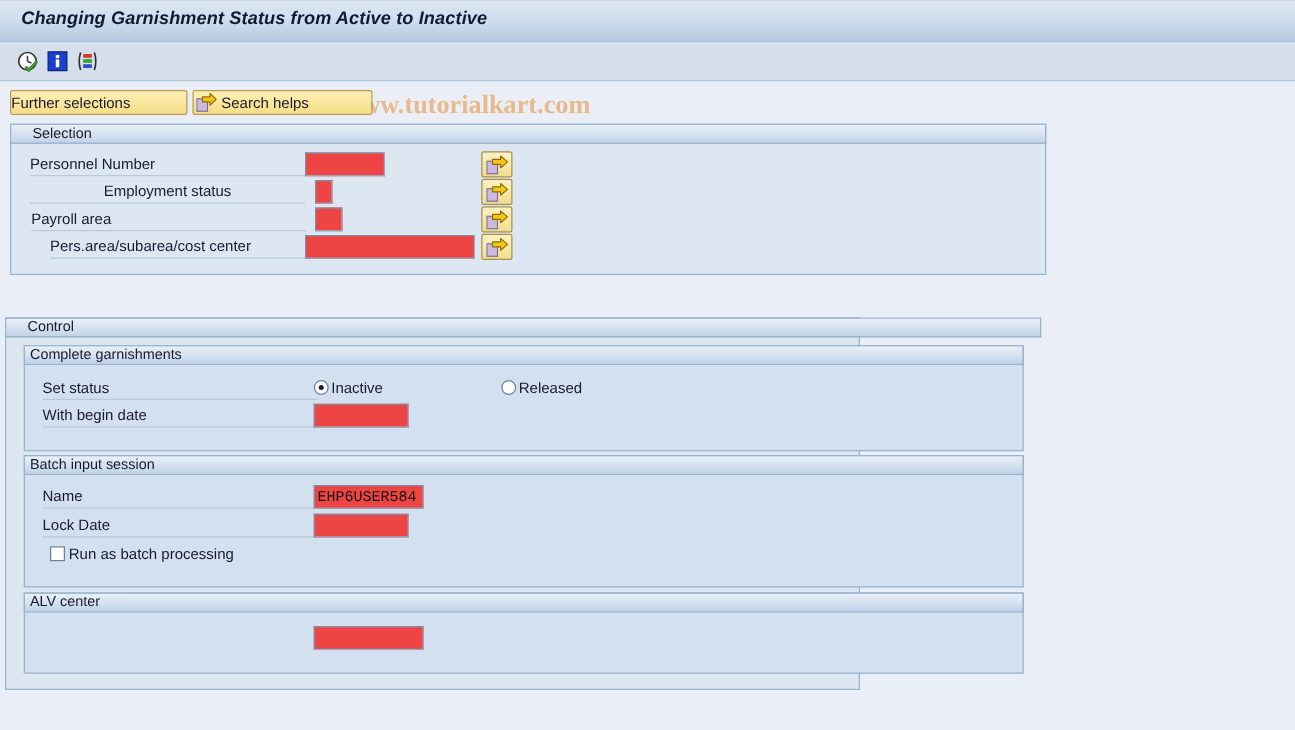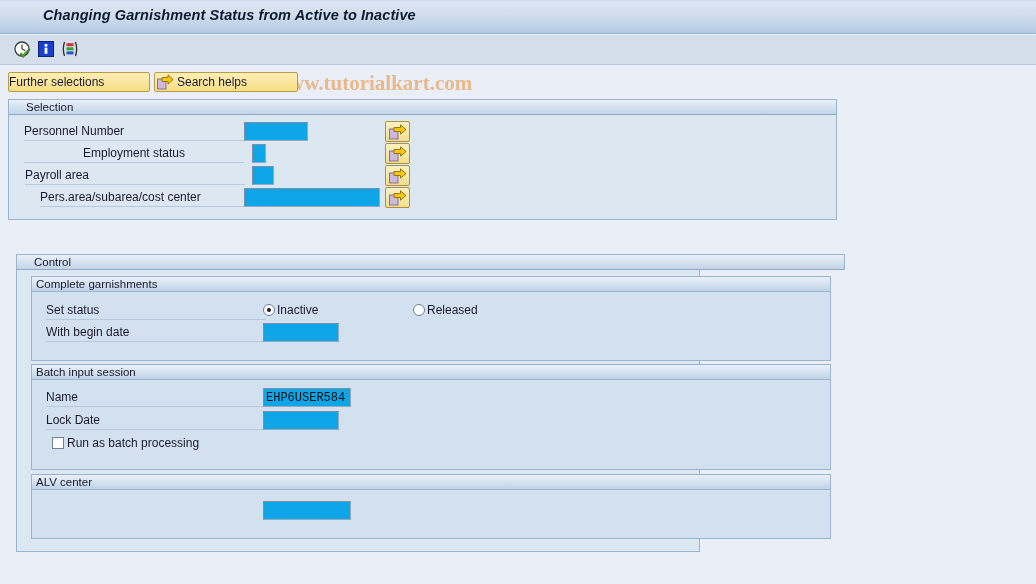--- a/index.html
+++ b/index.html
@@ -31,21 +31,20 @@
   }
   .titlebar-text {
     position: absolute;
     left: 17px; top: 6px;
     font-size: 14.5px;
     font-weight: bold;
     font-style: italic;
     color: #0f1b33;
     letter-spacing: 0.1px;
     white-space: nowrap;
-    margin-left: 26px;
   }
 
   
   .toolbar {
     position: absolute;
     left: 0; top: 35px;
     width: 1036px; height: 30px;
     background: #d4dfeb;
     border-bottom: 1px solid #b7c8dc;
   }
@@ -108,21 +107,21 @@
     color: #1a1a2e;
     padding-left: 17px;
     line-height: 15px;
     white-space: nowrap;
     overflow: hidden;
   }
 
   #selection-panel { left: 8px; top: 99px; width: 829px; height: 121px; }
   #selection-panel > .panel-head { width: 829px; }
 
-  #control-panel { left: 16px; top: 254px; width: 684px; height: 298px; }
+  #control-panel { left: 4px; top: 254px; width: 684px; height: 298px; }
   #control-panel > .panel-head { width: 829px; }
 
   .subpanel {
     position: absolute;
     background: #d3e0ef;
     border: 1px solid #9ab3cf;
   }
   .subpanel-head {
     position: absolute;
     left: -1px; top: -1px;
@@ -148,21 +147,21 @@
     position: absolute;
     font-size: 12px;
     color: #1a1a2e;
     white-space: nowrap;
     border-bottom: 1px solid #b8c9dc;
     height: 17px;
     line-height: 15px;
   }
   .finput {
     position: absolute;
-    background: #0ea5e9;
+    background: #ef4444;
     border: 1px solid #94a9bf;
     border-top-color: #7b8fa6;
     border-left-color: #7b8fa6;
     height: 19px;
     font-family: "Liberation Mono", monospace;
     font-size: 12px;
     color: #111;
     padding: 0 2px;
     line-height: 17px;
     outline: none;

